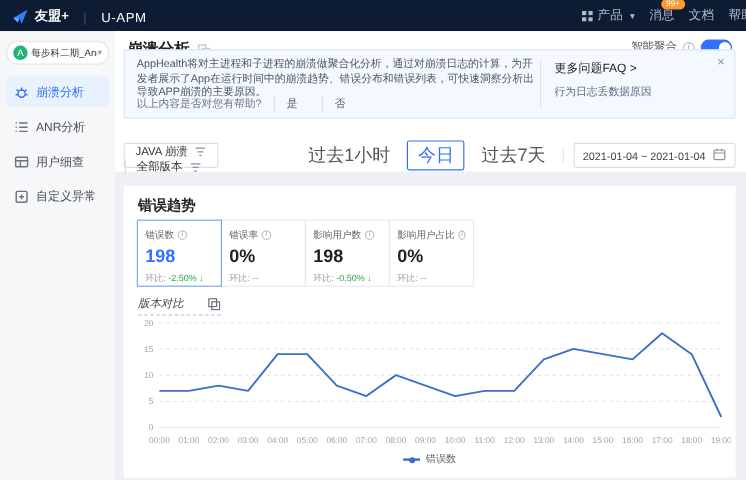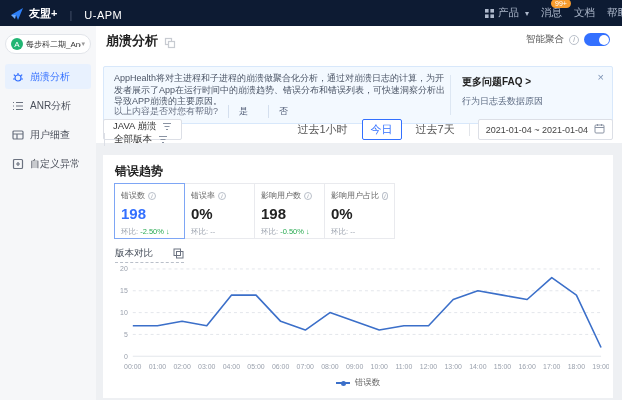--- a/index.html
+++ b/index.html
@@ -48,65 +48,65 @@
   .page-header { position:absolute; top:6px; left:10px; display:flex; align-items:center; gap:6px; }
   .page-title { font-size:13px; font-weight:bold; color:#222; }
   .guide-icon { width:12px; height:12px; opacity:.55; }
   .smart-agg { position:absolute; top:7px; right:12px; display:flex; align-items:center; gap:5px; font-size:9.5px; color:#555; }
   .info-icon { width:10px; height:10px; border:1px solid #b9bfc9; border-radius:50%; color:#9aa1ad;
                font-size:7px; line-height:8px; text-align:center; font-style:italic; }
   .toggle { width:26px; height:13px; background:#3370ff; border-radius:7px; position:relative; cursor:pointer; }
   .toggle::after { content:""; position:absolute; right:1.5px; top:1.5px; width:10px; height:10px; border-radius:50%; background:#fff; }
 
   
-  .banner { position:absolute; left:7px; top:40px; right:9px; height:58px; background:#f3f9ff;
+  .banner { position:absolute; left:7px; top:15px; right:9px; height:58px; background:#f3f9ff;
             border:1px solid #d8e8fb; border-radius:2px; }
   .banner-left { position:absolute; left:10px; top:6px; width:332px; }
   .banner-desc { font-size:9px; color:#4b5566; line-height:1.28; }
   .banner-learn { font-size:9px; color:#4b5566; margin-top:2px; }
   .banner-link { color:#3370ff; cursor:pointer; }
   .banner-divider { position:absolute; left:346px; top:8px; bottom:8px; width:1px; background:#dde7f3; }
   .banner-right { position:absolute; left:358px; top:8px; }
-  .faq-title { font-size:10px; color:#222; font-weight:bold; cursor:pointer; }
+  .faq-title { font-size:10px; color:#222; font-weight:normal; cursor:pointer; }
   .faq-item { font-size:9px; color:#5d6b82; margin-top:6px; cursor:pointer; }
   .banner-close { position:absolute; right:8px; top:4px; font-size:11px; color:#7d93b5; cursor:pointer; }
   .feedback { position:absolute; left:10px; bottom:5px; display:flex; align-items:center; font-size:9px; color:#6a7librar385; color:#6a7385; }
   .fb-q { color:#6a7385; }
   .fb-btn { padding:0 10px; border-left:1px solid #d4dfee; margin-left:10px; color:#55617a; cursor:pointer; }
 
   
   .filter-row { position:absolute; top:93px; left:7px; right:9px; height:21px; display:flex; align-items:center; }
   .dd-group { display:flex; border:1px solid #dcdfe6; border-radius:2px; height:21px; background:#fff;flex-direction:column; }
   .dd { display:flex; align-items:center; gap:6px; padding:0 9px; font-size:9.5px; color:#333; cursor:pointer; }
   .dd + .dd { border-left:1px solid #dcdfe6; }
   .funnel-icon svg { display:block; }
   .filter-spacer { flex:1; }
   .range-group { display:flex; align-items:center; gap:8px; }
-  .range-item { font-size:11px; color:#555; padding:2px 6px; cursor:pointer; }
+  .range-item { font-size:15px; color:#555; padding:2px 6px; cursor:pointer; }
   .range-item.active { color:#3370ff; border:1px solid #3370ff; border-radius:2px; background:#fff; padding:2px 8px; }
   .range-sep { width:1px; height:13px; background:#e2e5ea; }
   .date-box { display:flex; align-items:center; gap:6px; border:1px solid #dcdfe6; border-radius:2px;
               height:21px; padding:0 7px; font-size:9px; color:#444; background:#fff; cursor:pointer; }
 
   
   .trend-card { position:absolute; left:7px; top:129px; right:9px; bottom:2px; background:#fff; }
   .section-title { position:absolute; top:8px; left:12px; font-size:12px; font-weight:bold; color:#222; }
   .stat-row { position:absolute; top:28px; left:12px; display:flex; }
   .stat { width:71px; height:56px; border:1px solid #e9eaee; margin-left:-1px; padding:6px 6px; cursor:pointer; background:#fff; }
   .stat.selected { border:1px solid #7ea6f5; position:relative; z-index:2; }
   .stat-label { font-size:8px; color:#666; display:flex; align-items:center; gap:3px; white-space:nowrap; }
   .stat-label .info-icon { width:8px; height:8px; font-size:6px; line-height:6px; }
   .stat-value { font-size:15px; font-weight:bold; color:#222; margin-top:4px; }
   .stat-value.blue { color:#3370ff; }
   .stat-compare { font-size:7.5px; color:#9aa1ad; margin-top:5px; white-space:nowrap; }
   .stat-compare .cv { color:#9aa1ad; }
   .stat-compare .cv.down { color:#2bab53; }
 
   .version-compare { position:absolute; top:92px; left:12px; display:flex; align-items:center; gap:20px;
-                     font-size:9.5px; color:#424a57; cursor:pointer; border-bottom:1px dashed #b9bfc9; padding-bottom:2px; }
+                     font-size:9.5px; color:#424a57; cursor:pointer; border-bottom:1px dashed #b9bfc9; padding-bottom:2px;font-style:italic; }
   .vc-icon svg { display:block; }
 
   .chart-wrap { position:absolute; left:4px; right:4px; top:108px; }
   .chart-svg { width:100%; display:block; }
   .chart-svg text.tick { font-size:7px; fill:#9aa1ad; font-family:"Liberation Sans", sans-serif; }
   .legend { display:flex; justify-content:center; align-items:center; gap:5px; margin-top:1px; }
   .legend-line { width:14px; height:2px; background:#3b6fc9; position:relative; }
   .legend-line::after { content:""; position:absolute; left:5px; top:-1.5px; width:5px; height:5px; border-radius:50%; background:#3b6fc9; }
   .legend-label { font-size:8.5px; color:#666; }
 </style>

